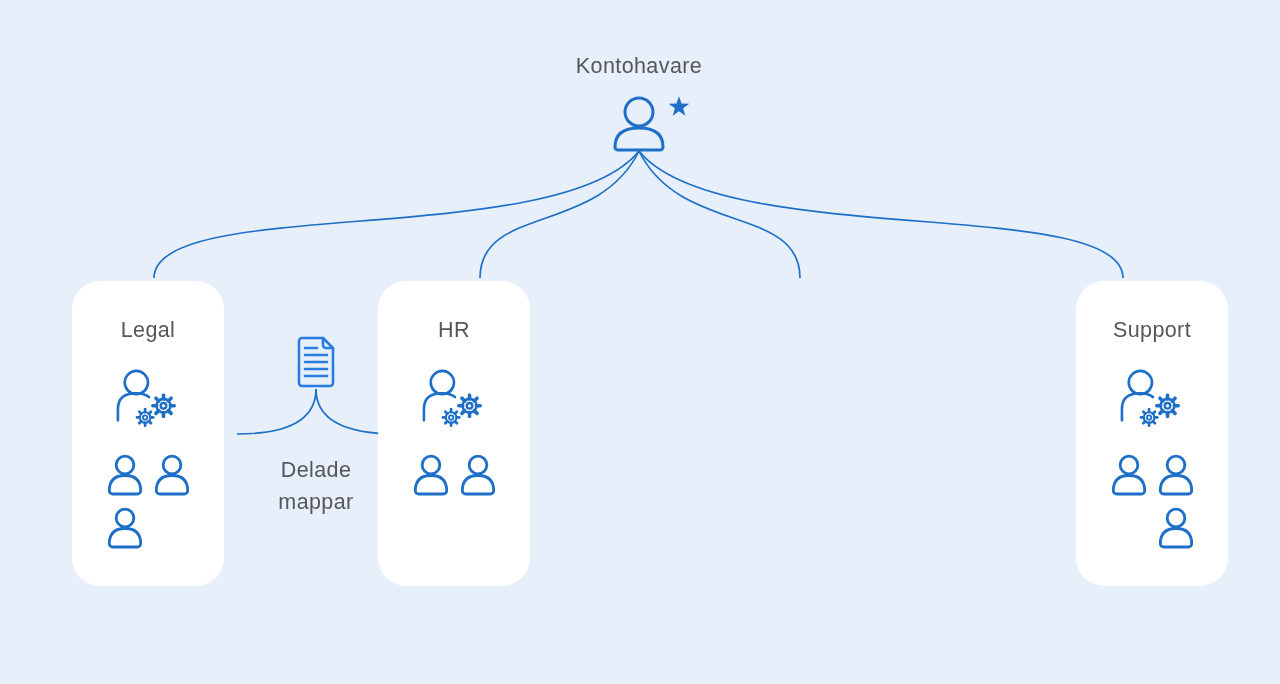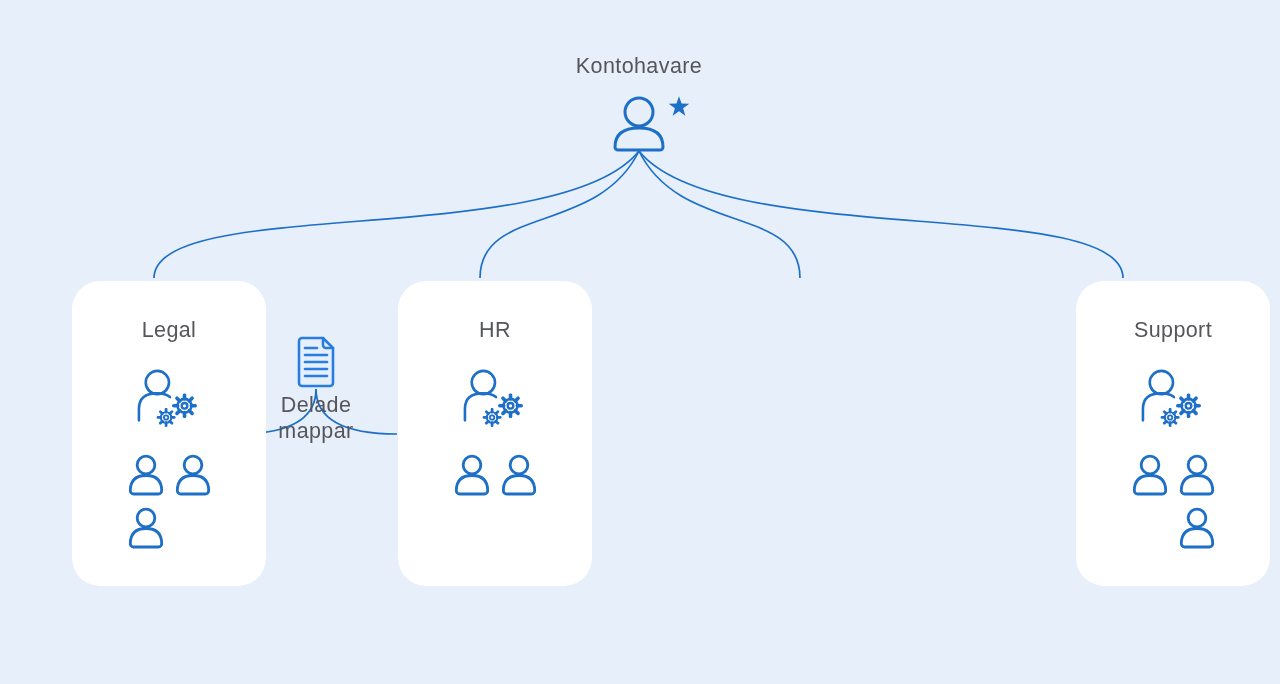--- a/index.html
+++ b/index.html
@@ -11,35 +11,35 @@
     padding-left:24px;
   }
   .connectors{position:absolute;left:0;top:0;width:1280px;height:684px;}
   .connectors path{fill:none;stroke:#1d6fc8;stroke-width:1.7;}
   .root-label{
     position:absolute;left:539px;top:54px;width:200px;
     text-align:center;font-size:21.5px;letter-spacing:.4px;
   }
   .root-icon{position:absolute;left:600px;top:90px;width:96px;height:62px;color:#1d6fc8;}
   .card{
-    position:absolute;top:281px;width:194px;height:305px;
+    position:absolute;top:281px;width:152px;height:305px;
     background:#ffffff;border-radius:28px;
     display:flex;flex-direction:column;align-items:center;
   }
   .card-title{margin-top:37px;font-size:21.5px;letter-spacing:.4px;line-height:24px;}
   .admin-icon{width:74px;height:64px;margin-top:26px;color:#1d6fc8;flex:0 0 auto;}
   .users{
     margin-top:22px;display:grid;grid-template-columns:38px 38px;
     gap:11px 9px;justify-content:center;
   }
   .user-icon{width:38px;height:42px;color:#1d6fc8;}
   .shared{position:absolute;left:246px;top:336px;width:140px;text-align:center;}
   .doc-icon{width:44px;height:52px;color:#2a7de0;}
   .shared-label{
-    font-size:21.5px;line-height:26px;
+    margin-top:62px;font-size:21.5px;line-height:32px;
     letter-spacing:.4px;white-space:pre-line;
   }
 </style>
 </head>
 <body>
 
 <div class="canvas">
 
   <svg width="0" height="0" style="position:absolute" aria-hidden="true">
     <defs>
@@ -116,21 +116,21 @@
         </svg>
         <svg class="user-icon" viewBox="0 0 40 44">
           <use href="#icon-user"></use>
         </svg>
         <svg class="user-icon" viewBox="0 0 40 44">
           <use href="#icon-user"></use>
         </svg>
       </div>
   </div>
 
-  <div class="card" style="left:398px">
+  <div class="card" style="left:378px">
     <div class="card-title">HR</div>
     <svg class="admin-icon" viewBox="0 0 76 66">
         <use href="#icon-admin"></use>
       </svg>
     <div class="users">
         <svg class="user-icon" viewBox="0 0 40 44">
           <use href="#icon-user"></use>
         </svg>
         <svg class="user-icon" viewBox="0 0 40 44">
           <use href="#icon-user"></use>

